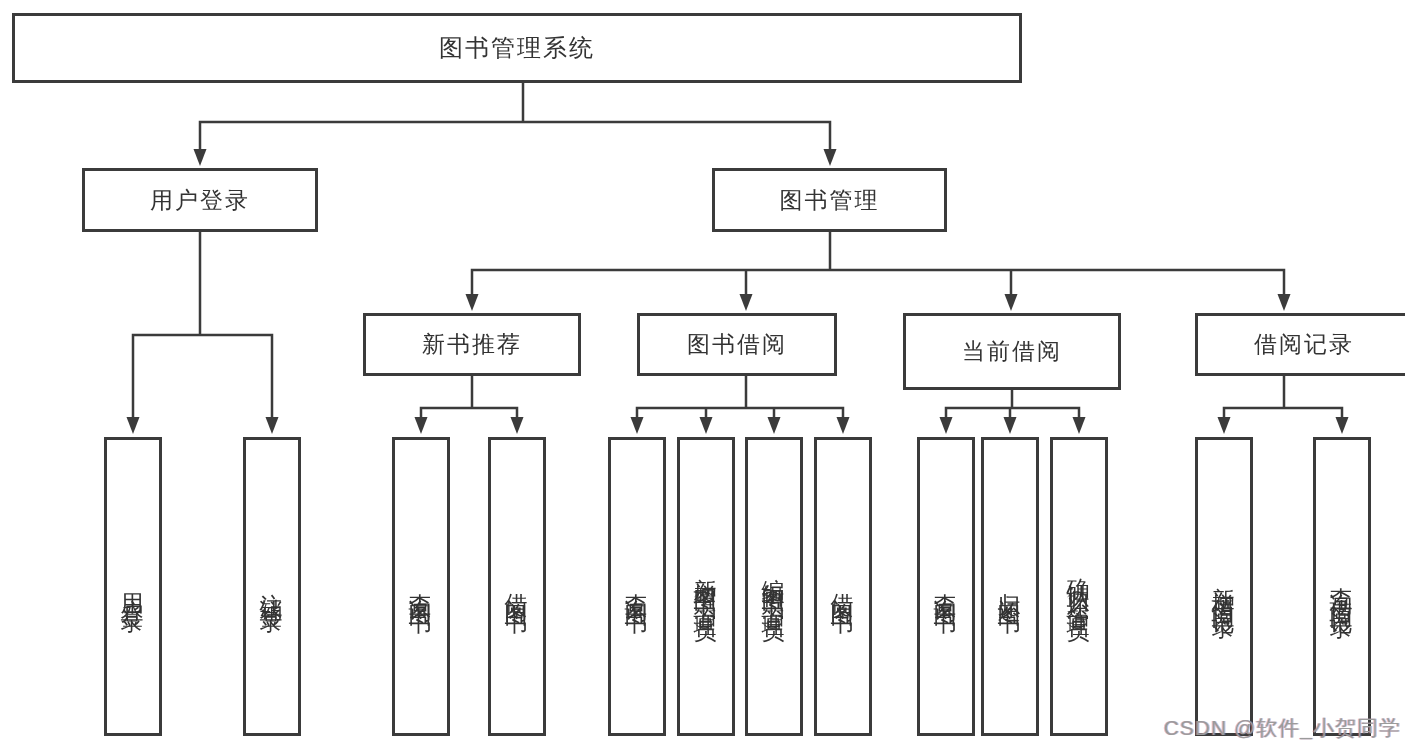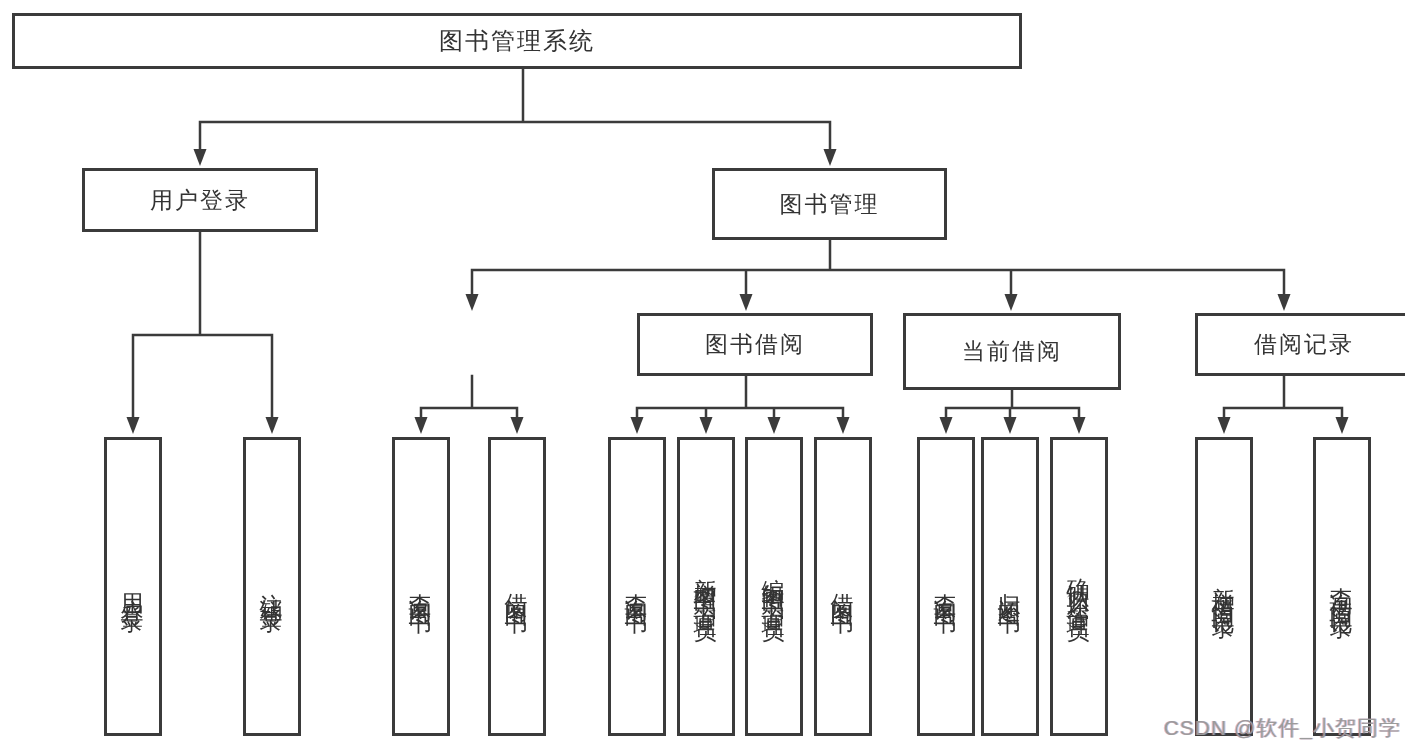--- a/index.html
+++ b/index.html
@@ -75,32 +75,35 @@
       <polygon points="767.5,417 780.5,417 774,434"></polygon>
       <polygon points="836.5,417 849.5,417 843,434"></polygon>
       <polygon points="939.5,417 952.5,417 946,434"></polygon>
       <polygon points="1003.5,417 1016.5,417 1010,434"></polygon>
       <polygon points="1072.5,417 1085.5,417 1079,434"></polygon>
       <polygon points="1217.5,417 1230.5,417 1224,434"></polygon>
       <polygon points="1335.5,417 1348.5,417 1342,434"></polygon>
     </g>
   </svg>
 
-  <div class="node root-node" style="left:12px;top:13px;width:1010px;height:56px;">
+  <div class="node root-node" style="left:12px;top:13px;width:1010px;height:70px;">
     <span class="lbl">图书管理系统</span>
   </div>
 
   <div class="node l2-node" style="left:82px;top:168px;width:236px;height:64px;">
     <span class="lbl">用户登录</span>
   </div>
-  <div class="node l2-node" style="left:712px;top:168px;width:235px;height:72px;">
+  <div class="node l2-node" style="left:712px;top:168px;width:235px;height:64px;">
     <span class="lbl">图书管理</span>
   </div>
 
-  <div class="node l3-node" style="left:637px;top:313px;width:236px;height:63px;font-family:Liberation Mono, monospace;">
+  <div class="node l3-node" style="left:363px;top:313px;width:218px;height:63px;">
+    <span class="lbl">新书推荐</span>
+  </div>
+  <div class="node l3-node" style="left:637px;top:313px;width:200px;height:63px;font-family:Liberation Mono, monospace;">
     <span class="lbl">图书借阅</span>
   </div>
   <div class="node l3-node" style="left:903px;top:313px;width:218px;height:77px;">
     <span class="lbl">当前借阅</span>
   </div>
   <div class="node l3-node" style="left:1175px;top:313px;width:218px;height:63px;margin-left:20px;">
     <span class="lbl">借阅记录</span>
   </div>
 
   <div class="node leaf-node" style="left:104px;top:437px;width:58px;height:299px;">

